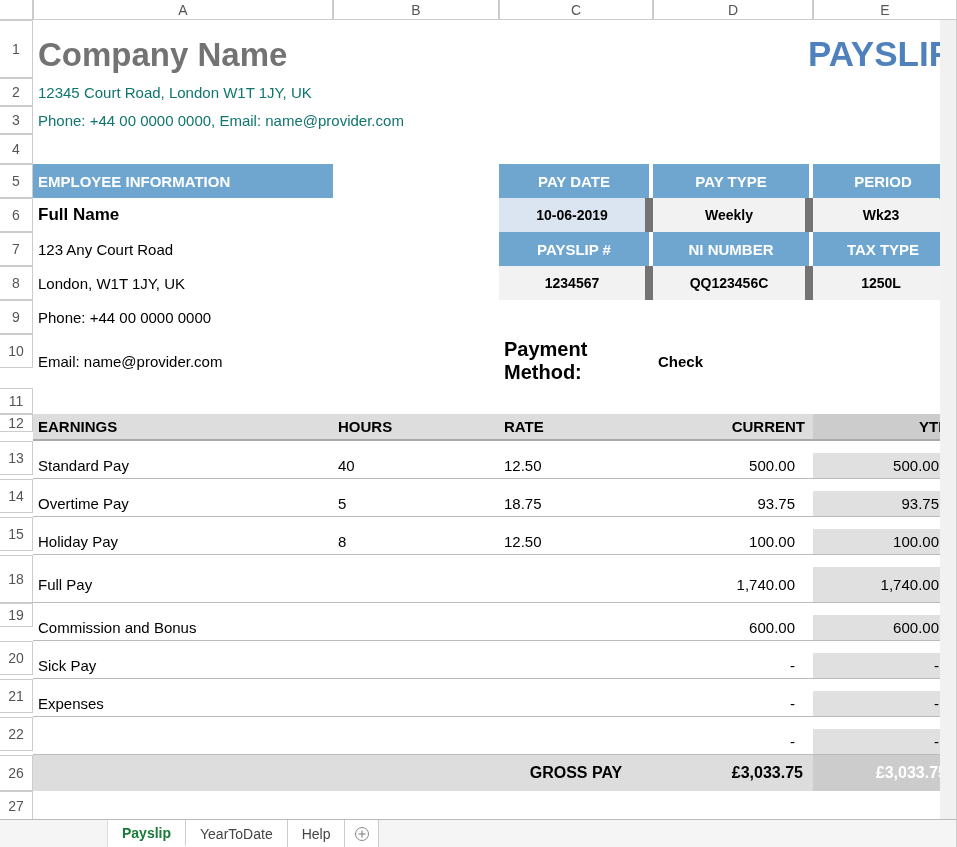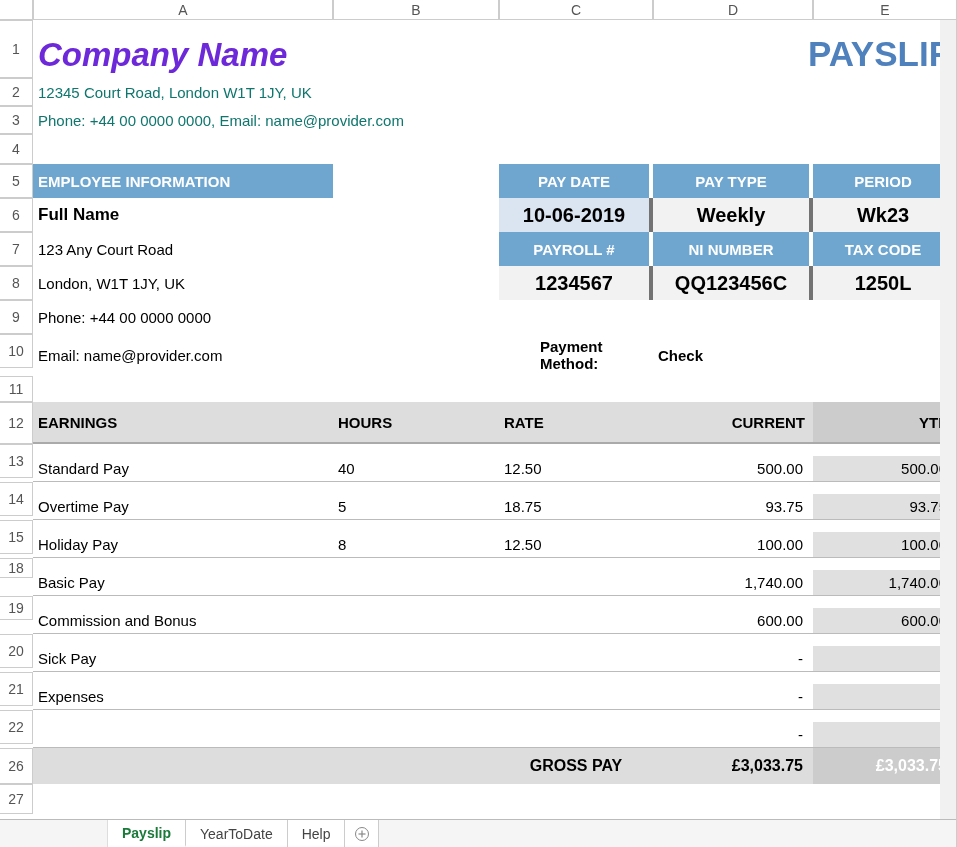--- a/index.html
+++ b/index.html
@@ -34,25 +34,24 @@
   .row-header { width: 33px; border-left: none; }
   .corner { border: 1px solid #ccc; border-left: none; border-top: none; }
 
   .cell {
     padding: 4px 5px;
     display: flex;
     align-items: center;
     border: 0 solid transparent;
   }
   .company-name {
-    color: #6d28d9;
+    color: #737373;
     font-size: 33px;
     font-weight: bold;
     align-items: flex-end;
-    font-style: italic;
   }
   .payslip-title {
     color: #4F81BD;
     font-size: 35px;
     font-weight: bold;
     justify-content: flex-end;
     align-items: flex-end;
   }
   .addr { color: #0f766e; font-size: 15px; }
   .blue-tab {
@@ -67,45 +66,45 @@
     font-weight: bold;
     text-align: center;
     justify-content: center;
     border-right: 4px solid #fff;
     font-size: 15px;
   }
   .info-value {
     background: #f2f2f2;
     font-weight: bold;
     justify-content: center;
-    border-right: 4px solid #737373;
-    font-size: 20px;
+    border-right: 8px solid #737373;
+    font-size: 14px;
   }
   .info-value.selected { background: #DBE5F1; }
   .full-name { font-weight: bold; font-size: 17px; }
   .plain { font-size: 15px; }
   .earn-header {
     background: #ddd;
     font-weight: bold;
     border-bottom: 2px solid #aaa;
     font-size: 15px;
   }
   .earn-header.right { justify-content: flex-end; padding-right: 8px; }
   .earn-header.ytd { background: #ccc; }
   .earn-row { border-bottom: 1px solid #bbb; font-size: 15px; margin-top: 12px; }
-  .earn-row.right { justify-content: flex-end; padding-right: 10px; }
+  .earn-row.right { justify-content: flex-end; padding-right: 18px; }
   .earn-row.ytd { background: #e0e0e0; }
   .total-row {
     background: #ddd;
     font-weight: bold;
     font-size: 16px;
   }
   .total-row.right { justify-content: flex-end; padding-right: 10px; }
   .total-row.ytd { background: #ccc; color: #fff; }
-  .pm-label { font-weight: bold; font-size: 15px; margin-left: 36px; }
+  .pm-label { font-weight: bold; font-size: 20px; }
   .pm-value { font-weight: bold; font-size: 15px; }
 
   
   .tabbar {
     position: absolute;
     left: 0; right: 0; bottom: 0;
     height: 28px;
     border-top: 1px solid #bbb;
     background: #fff;
     display: flex;
@@ -201,23 +200,23 @@
   <div class="row-header" style="height:34px">6</div>
   <div class="cell full-name">Full Name</div>
   <div class="cell"></div>
   <div class="cell info-value selected">10-06-2019</div>
   <div class="cell info-value">Weekly</div>
   <div class="cell info-value triangle-marker">Wk23</div>
 
   <div class="row-header" style="height:34px">7</div>
   <div class="cell plain">123 Any Court Road</div>
   <div class="cell"></div>
-  <div class="cell info-header">PAYROLL #</div>
+  <div class="cell info-header">PAYSLIP #</div>
   <div class="cell info-header">NI NUMBER</div>
-  <div class="cell info-header">TAX CODE</div>
+  <div class="cell info-header">TAX TYPE</div>
 
   <div class="row-header" style="height:34px">8</div>
   <div class="cell plain">London, W1T 1JY, UK</div>
   <div class="cell"></div>
   <div class="cell info-value">1234567</div>
   <div class="cell info-value">QQ123456C</div>
   <div class="cell info-value">1250L</div>
 
   <div class="row-header" style="height:34px">9</div>
   <div class="cell plain">Phone: +44 00 0000 0000</div>
@@ -226,21 +225,21 @@
   <div class="row-header" style="height:34px">10</div>
   <div class="cell plain">Email: name@provider.com</div>
   <div class="cell"></div>
   <div class="cell pm-label">Payment Method:</div>
   <div class="cell pm-value">Check</div>
   <div class="cell"></div>
 
   <div class="row-header" style="height:26px">11</div>
   <div class="cell" style="grid-column: span 5;"></div>
 
-  <div class="row-header" style="height:42px">12</div>
+  <div class="row-header" style="height:18px">12</div>
   <div class="cell earn-header">EARNINGS</div>
   <div class="cell earn-header">HOURS</div>
   <div class="cell earn-header">RATE</div>
   <div class="cell earn-header right">CURRENT</div>
   <div class="cell earn-header right ytd">YTD</div>
 
   <div class="row-header" style="height:34px">13</div>
   <div class="cell earn-row">Standard Pay</div>
   <div class="cell earn-row">40</div>
   <div class="cell earn-row">12.50</div>
@@ -254,22 +253,22 @@
   <div class="cell earn-row right">93.75</div>
   <div class="cell earn-row right ytd">93.75</div>
 
   <div class="row-header" style="height:34px">15</div>
   <div class="cell earn-row">Holiday Pay</div>
   <div class="cell earn-row">8</div>
   <div class="cell earn-row">12.50</div>
   <div class="cell earn-row right">100.00</div>
   <div class="cell earn-row right ytd">100.00</div>
 
-  <div class="row-header" style="height:20px">18</div>
-  <div class="cell earn-row">Basic Pay</div>
+  <div class="row-header" style="height:48px">18</div>
+  <div class="cell earn-row">Full Pay</div>
   <div class="cell earn-row"></div>
   <div class="cell earn-row"></div>
   <div class="cell earn-row right">1,740.00</div>
   <div class="cell earn-row right ytd">1,740.00</div>
 
   <div class="row-header" style="height:24px">19</div>
   <div class="cell earn-row">Commission and Bonus</div>
   <div class="cell earn-row"></div>
   <div class="cell earn-row"></div>
   <div class="cell earn-row right">600.00</div>

